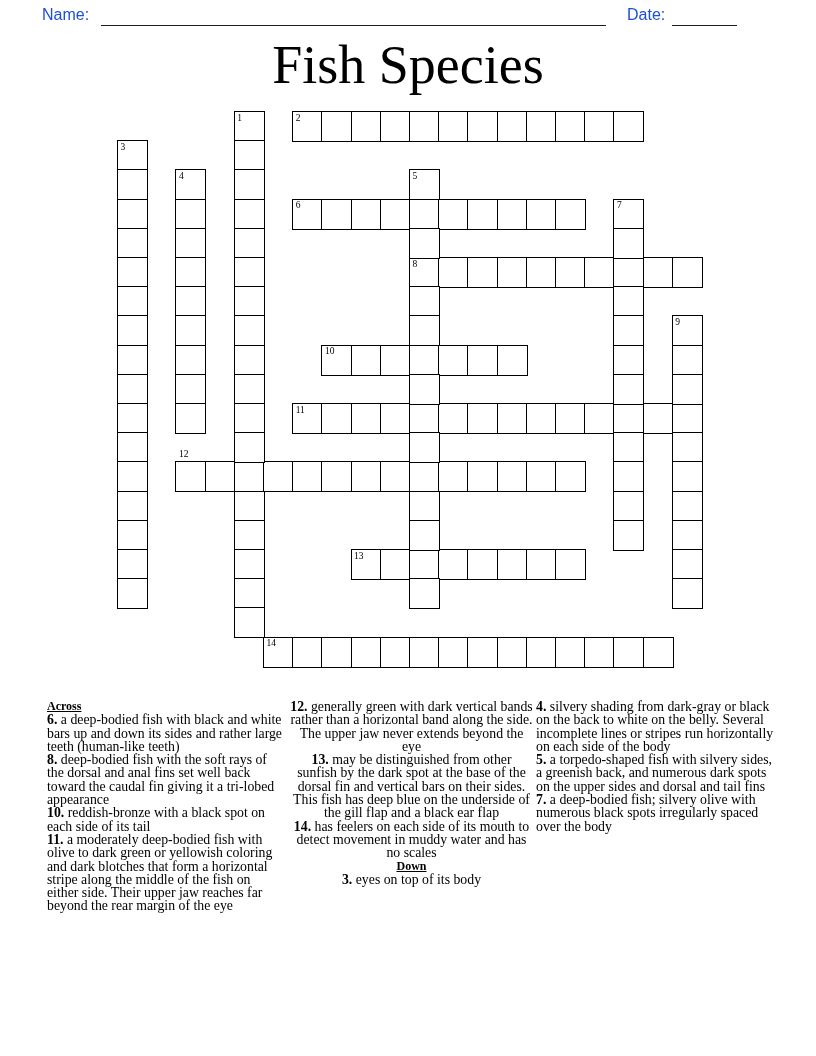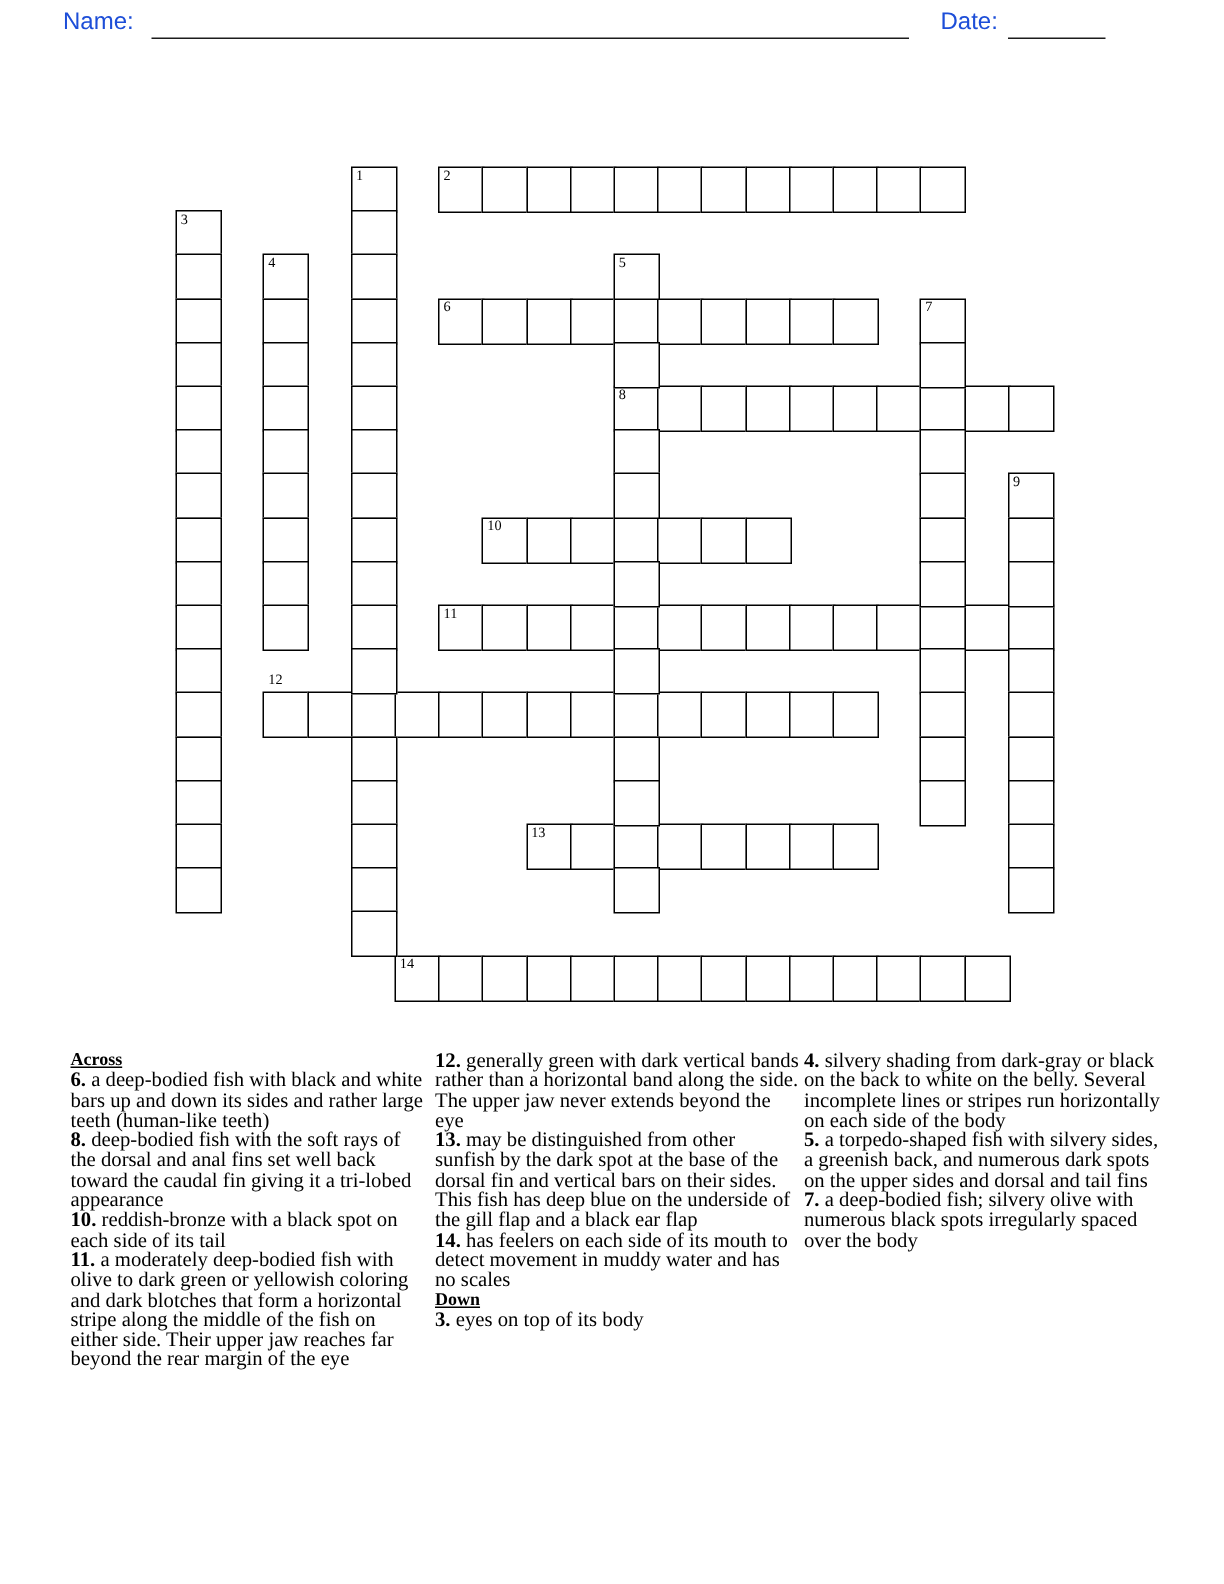--- a/index.html
+++ b/index.html
@@ -68,21 +68,21 @@
   
   .clue-col {
     position: absolute;
     top: 700px;
     font-family: "Liberation Serif", serif;
     font-size: 13.8px;
     line-height: 13.3px;
     color: #000;
   }
   .col1 { left: 47px;  width: 238px; }
-  .col2 { left: 290px; width: 243px; }
+  .col2 { left: 290px; width: 243px; text-align: center; }
   .col3 { left: 536px; width: 240px; }
   .clue-heading {
     font-weight: 700;
     text-decoration: underline;
     font-size: 12px;
   }
   .clue { margin: 0; }
   .clue b { font-weight: 700; }
 </style>
 </head>
@@ -90,20 +90,21 @@
 
 <div class="page">
 
   <div>
     <span class="hdr-label name-label">Name:</span>
     <div class="blank name-blank"></div>
     <span class="hdr-label date-label">Date:</span>
     <div class="blank date-blank"></div>
   </div>
 
+  <h1 class="title">Fish Species</h1>
 
   <div class="grid">
       <div class="cell" style="left: 175.2px; top: 0px;"></div>
       <div class="cell" style="left: 204.4px; top: 0px;"></div>
       <div class="cell" style="left: 233.6px; top: 0px;"></div>
       <div class="cell" style="left: 262.8px; top: 0px;"></div>
       <div class="cell" style="left: 292px; top: 0px;"></div>
       <div class="cell" style="left: 321.2px; top: 0px;"></div>
       <div class="cell" style="left: 350.4px; top: 0px;"></div>
       <div class="cell" style="left: 379.6px; top: 0px;"></div>

